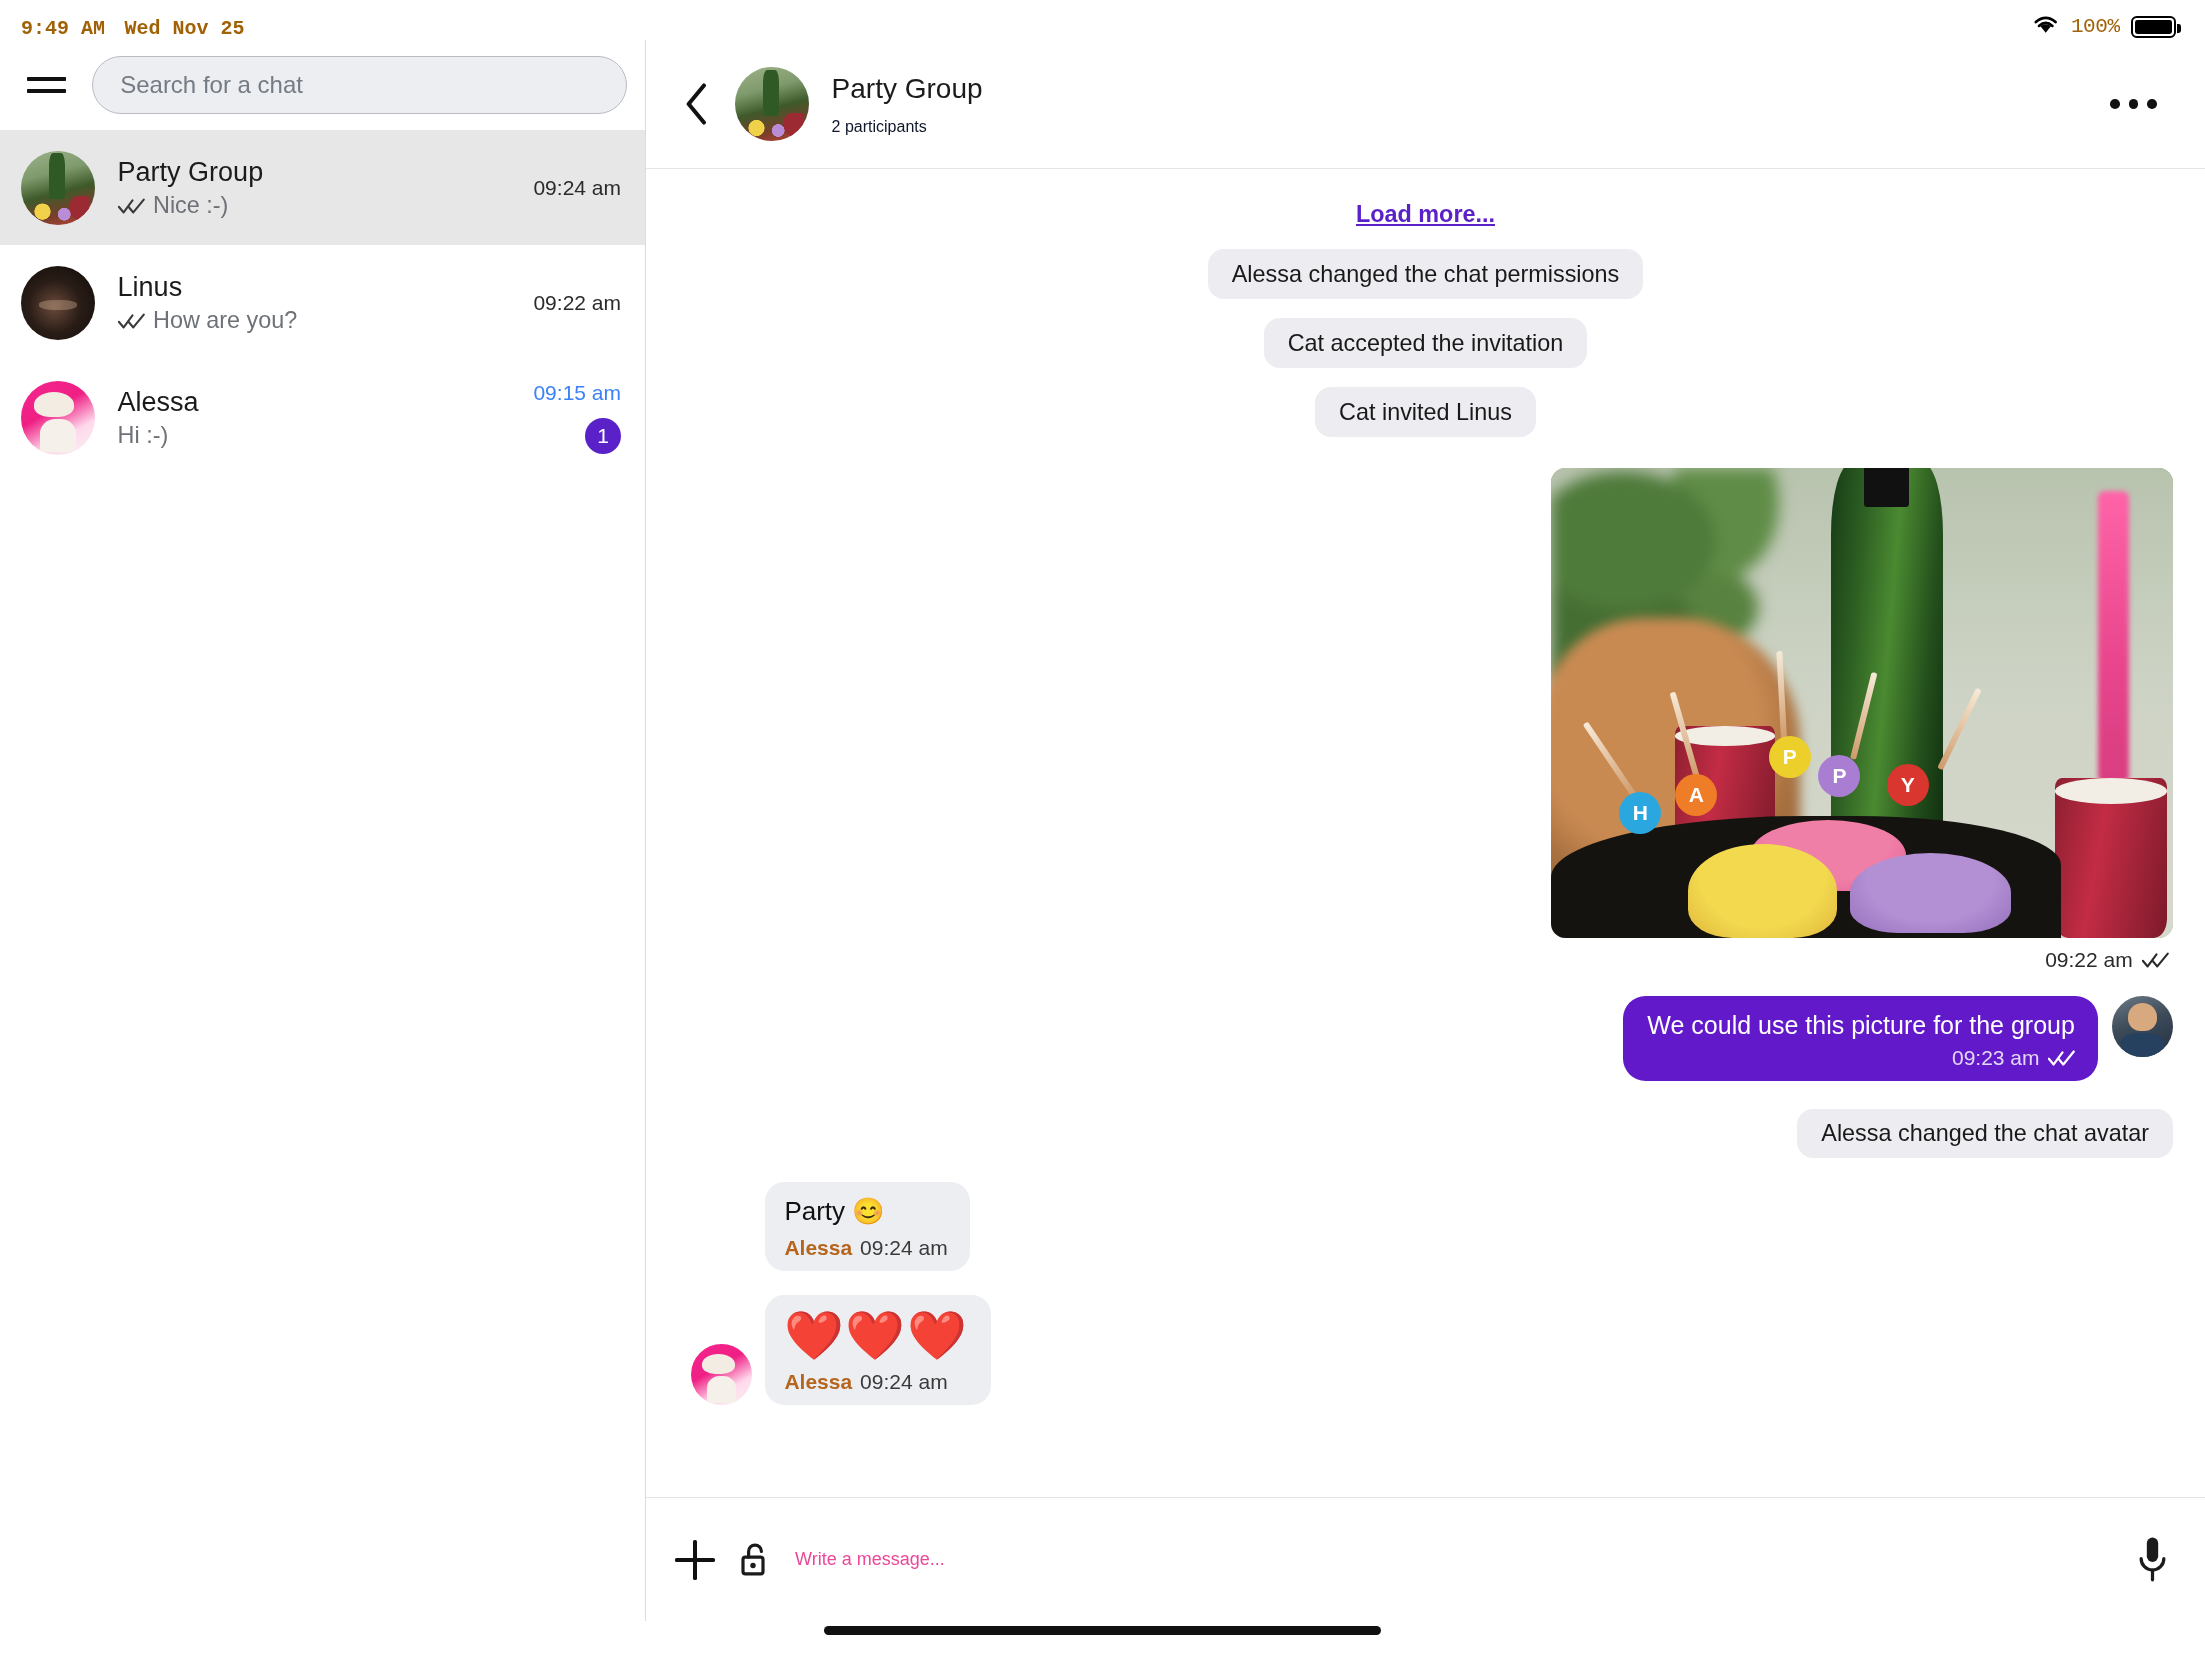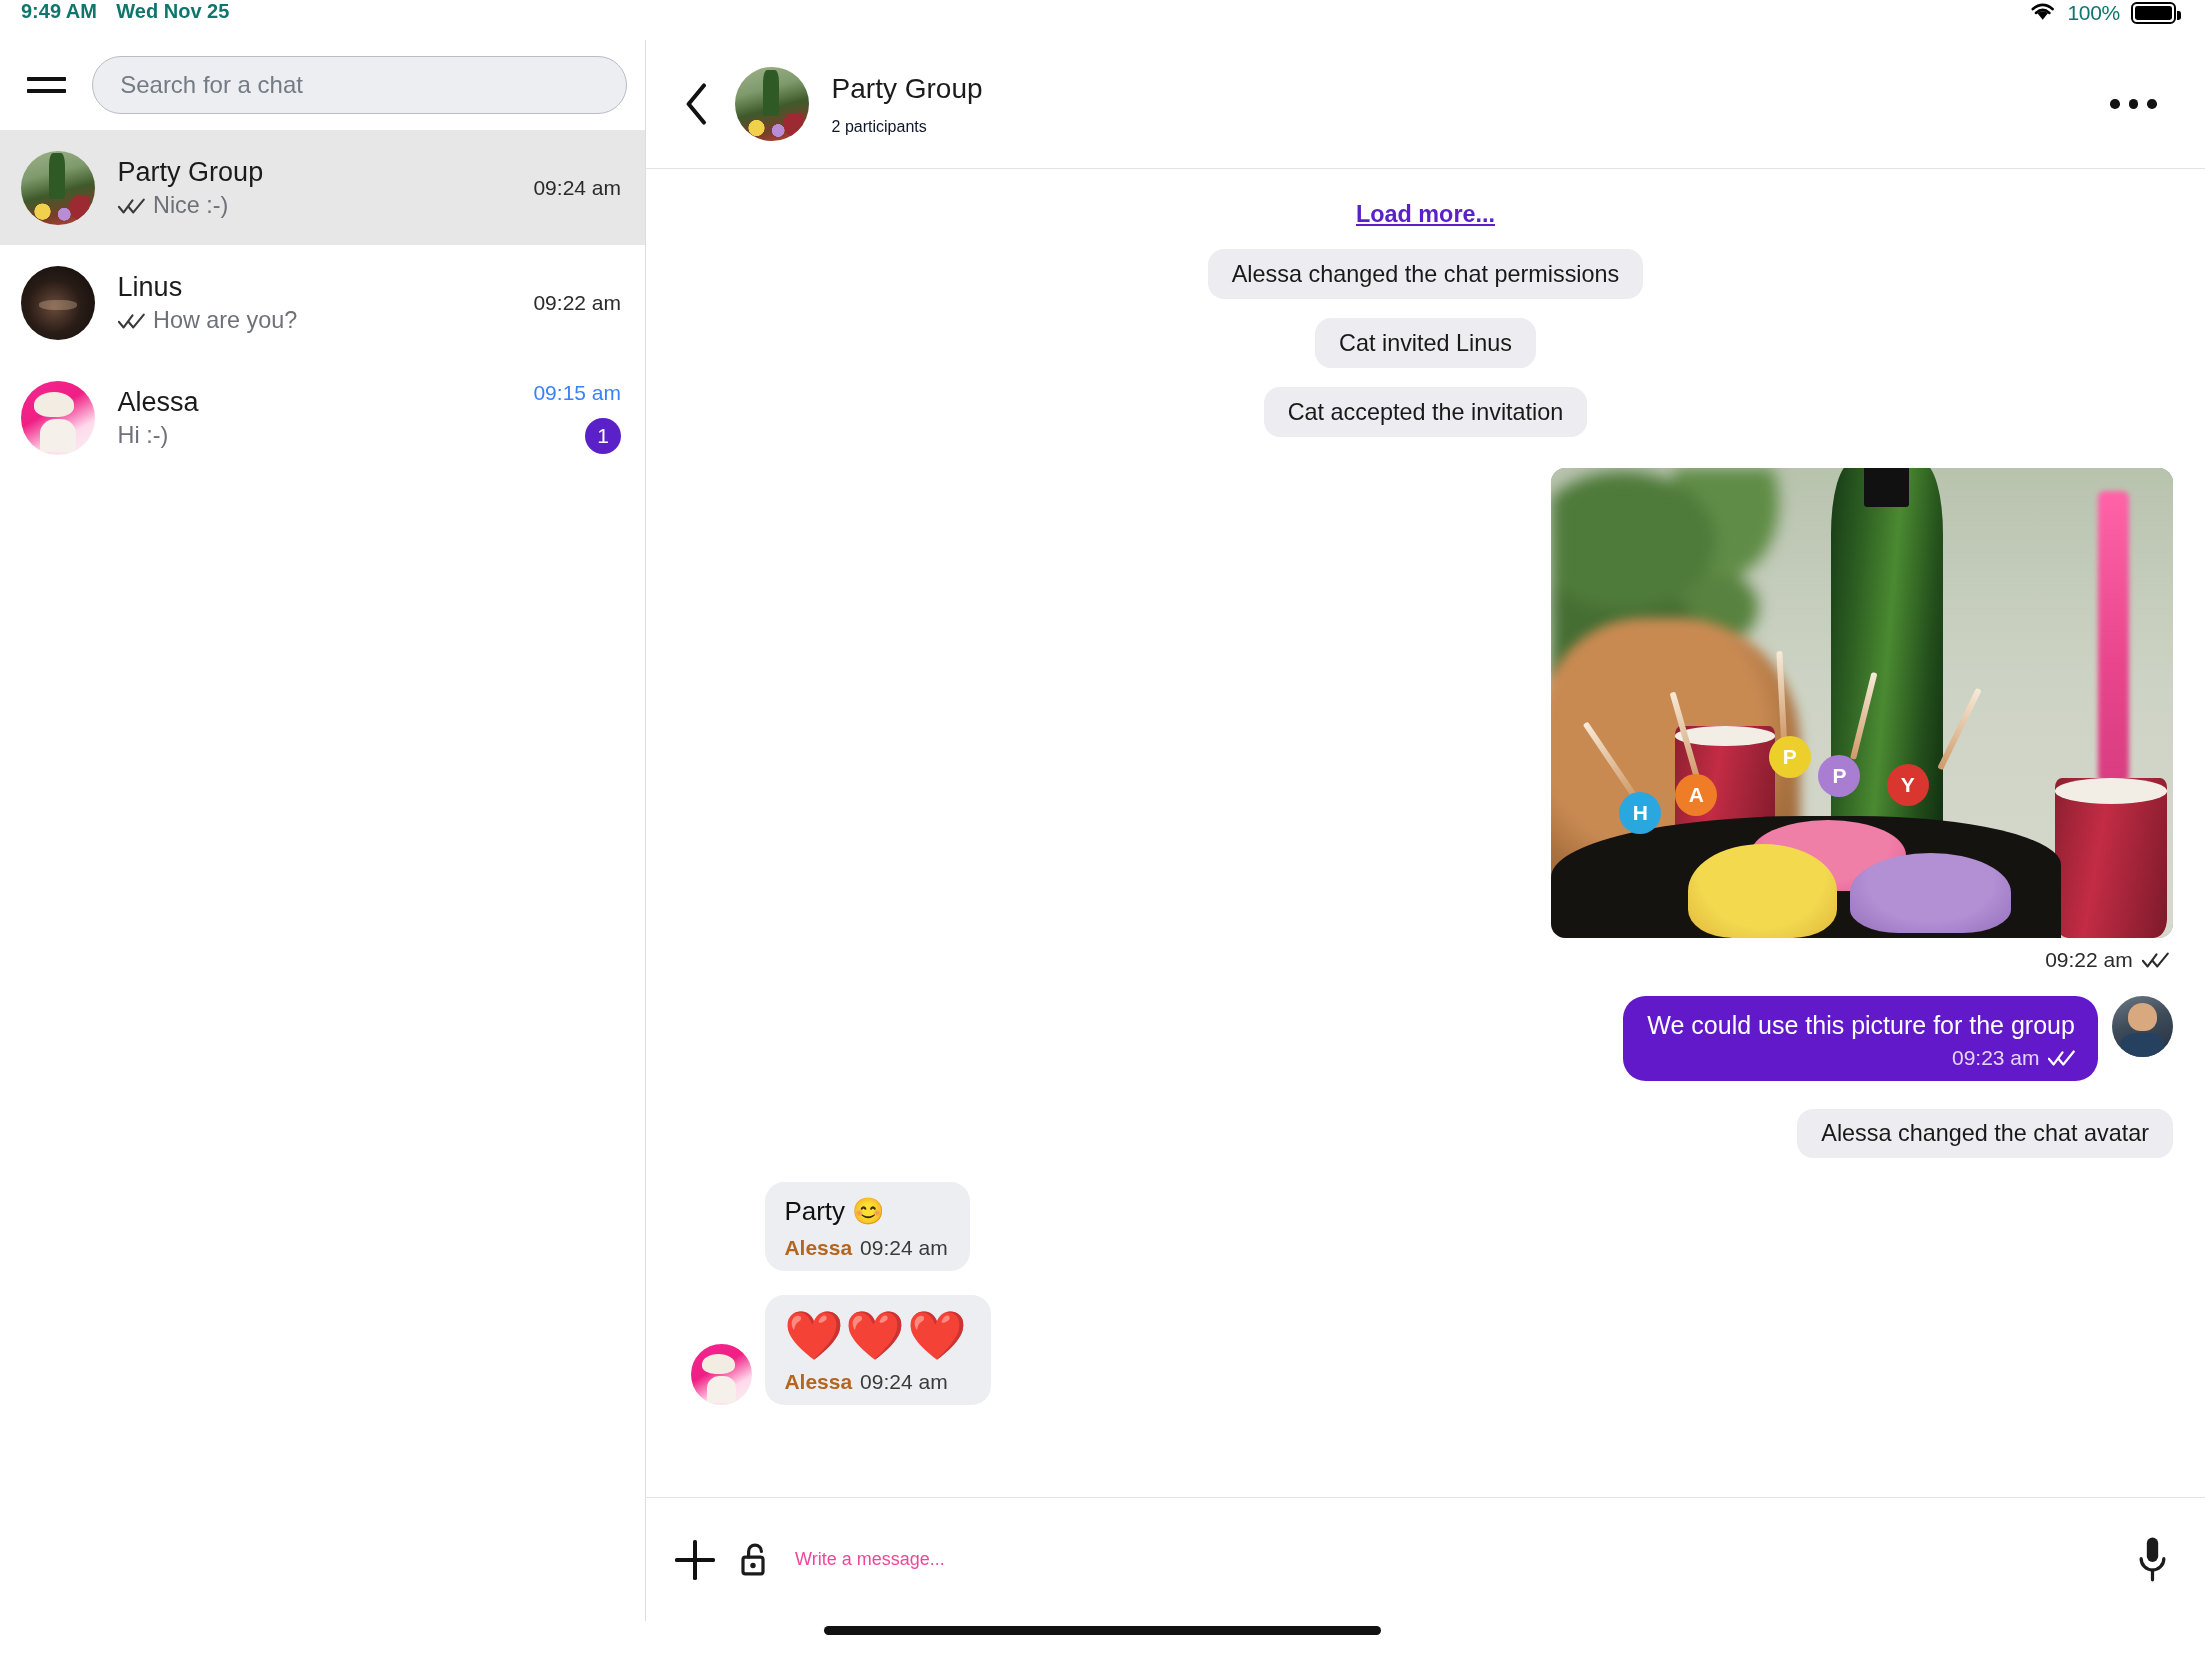--- a/index.html
+++ b/index.html
@@ -7,24 +7,24 @@
     width: 2205px; height: 1653px;
     font-family: "Liberation Sans", sans-serif;
     background: #ffffff;
     overflow: hidden;
   }
   .app { display: flex; flex-direction: column; width: 2205px; height: 1653px; }
 
   
   .statusbar {
     height: 40px; flex: 0 0 40px;
-    display: flex; align-items: flex-start;
+    display: flex; align-items: flex-end;
     padding: 0 29px 0 21px;
     background: #fff;
-    font-size: 20px; font-weight: bold; color: #0f766e;
+    font-size: 20px; font-weight: bold; color: #a16207; font-family: Liberation Mono, monospace;
   }
   .sb-time { margin-right: 19.4px; }
   .sb-date { font-weight: bold; }
   .sb-right { margin-left: auto; display: flex; align-items: center; gap: 11.3px; }
   .sb-pct { font-size: 21px; font-weight: normal; letter-spacing: -0.4px; }
   .batt {
     width: 45px; height: 22px; border: 2.4px solid #000; border-radius: 5.7px;
     position: relative; display: flex; align-items: center; padding: 2px;
   }
   .batt::after {
@@ -380,24 +380,24 @@
       <div class="messages">
 
         <div class="loadmore">
           <span>Load more...</span>
         </div>
 
         <div class="sysrow">
           <div class="sysmsg">Alessa changed the chat permissions</div>
         </div>
         <div class="sysrow">
+          <div class="sysmsg">Cat accepted the invitation</div>
+        </div>
+        <div class="sysrow">
           <div class="sysmsg">Cat invited Linus</div>
-        </div>
-        <div class="sysrow">
-          <div class="sysmsg">Cat accepted the invitation</div>
         </div>
 
         <div class="imgrow">
           <div class="imgwrap">
             <div class="photo">
               <div class="ph">
                 <div class="ph-bg"></div>
                 <div class="ph-leaves"></div>
                 <div class="ph-chair"></div>
                 <div class="ph-bottle"></div>

